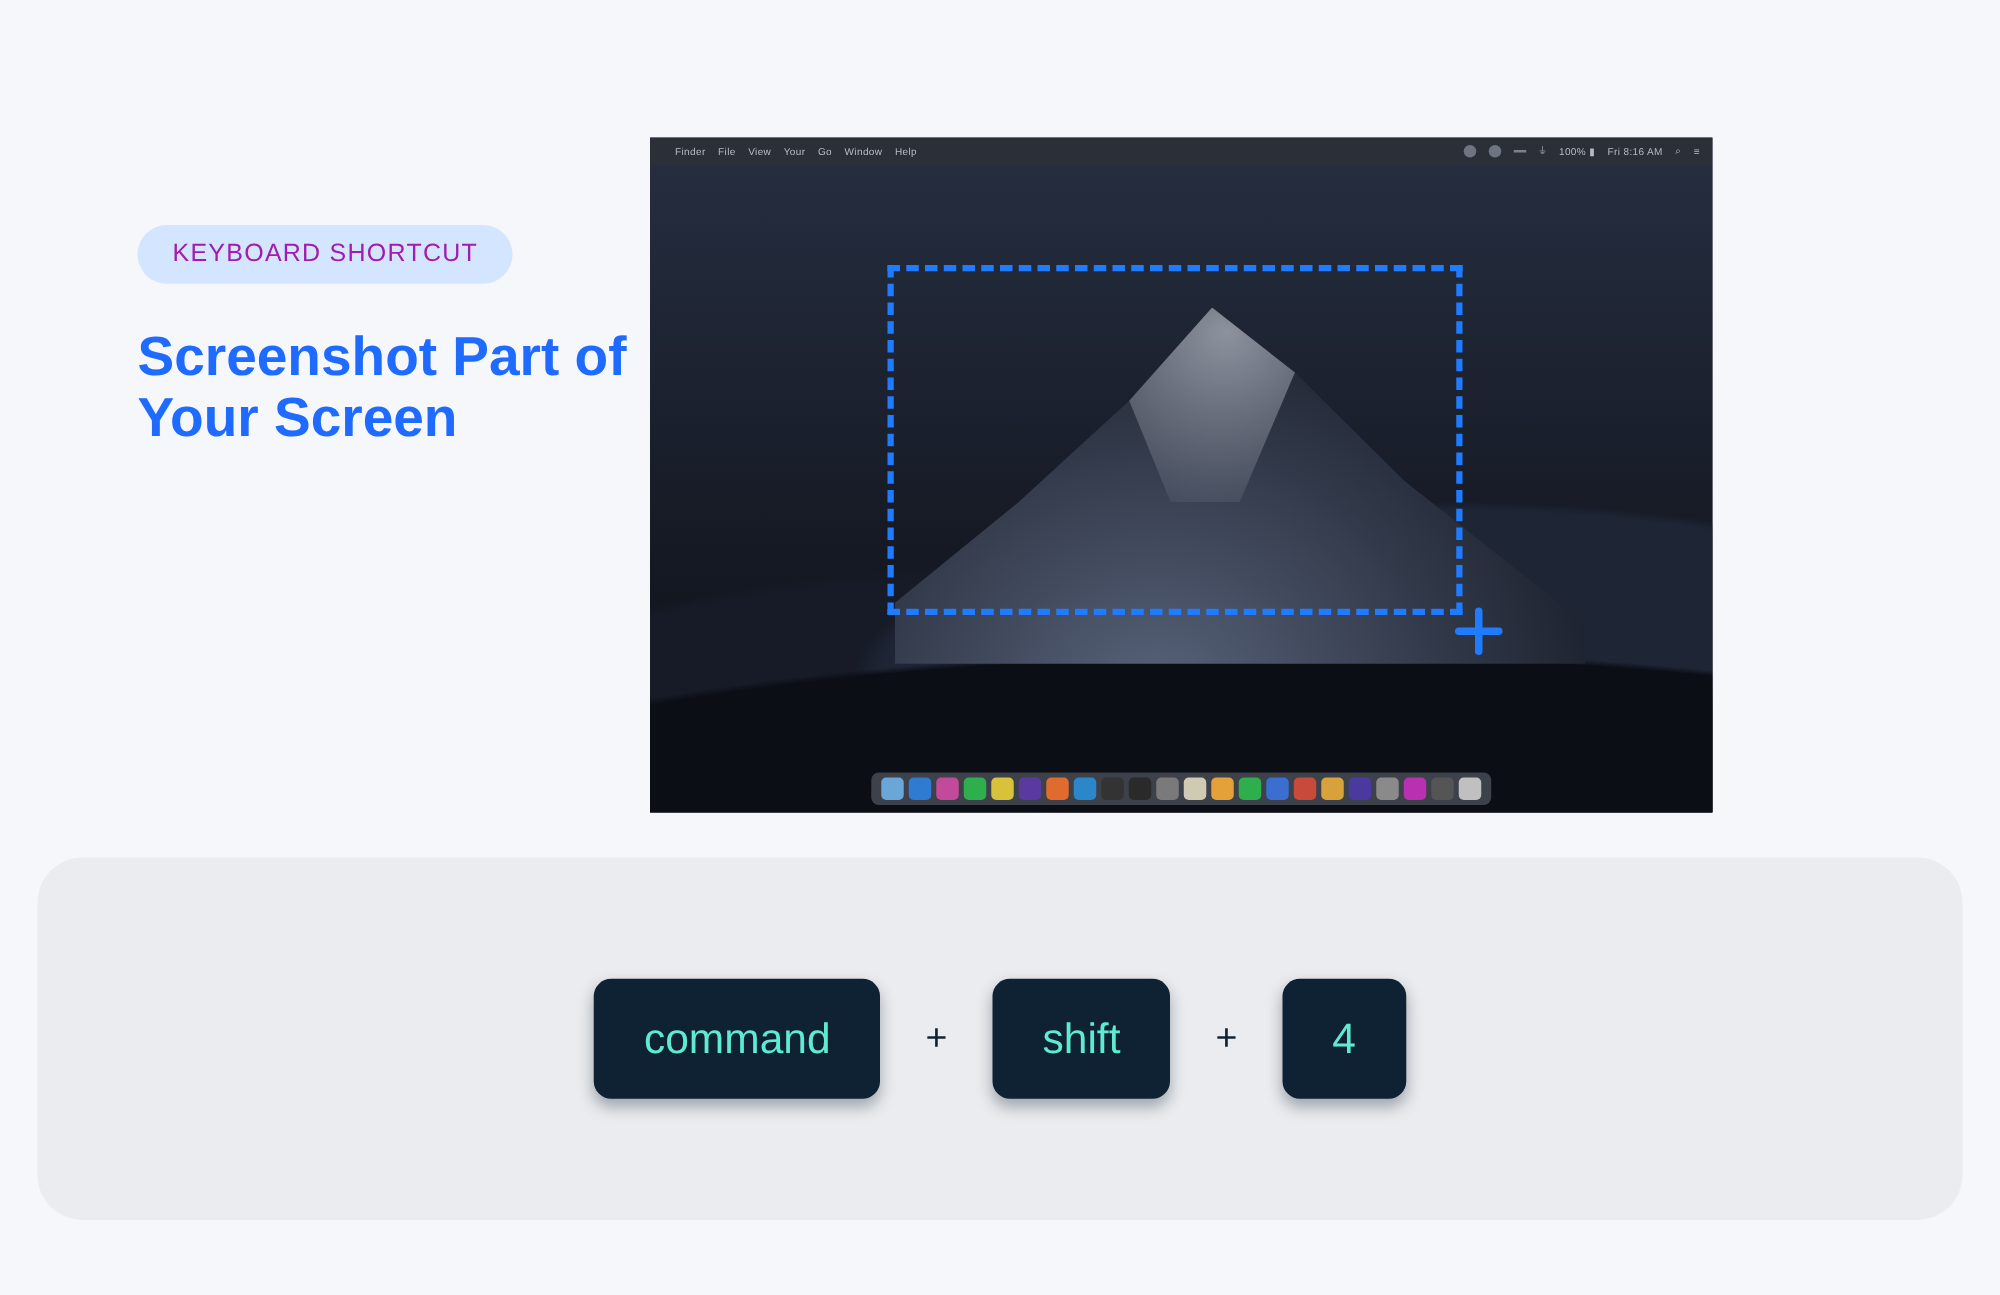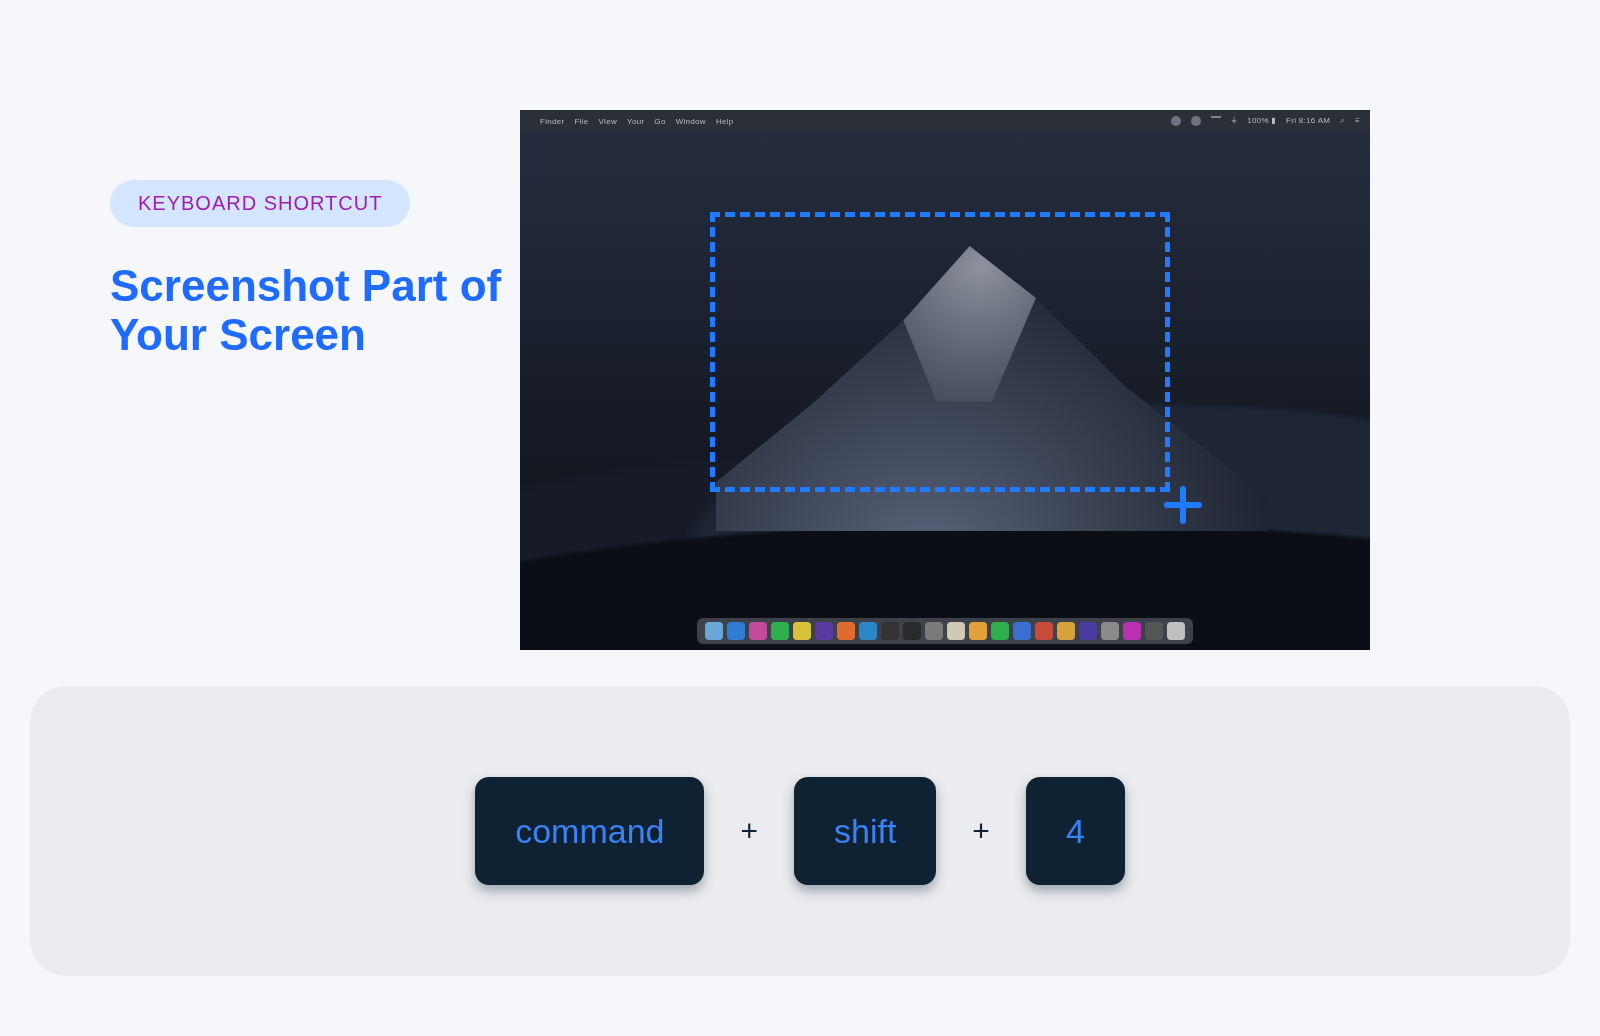--- a/index.html
+++ b/index.html
@@ -58,21 +58,21 @@
   }
   .mac-menubar {
     height: 22px;
     background: #2b2f38;
     display: flex;
     align-items: center;
     justify-content: space-between;
     padding: 0 10px;
     gap: 10px;
   }
-  .mb-left, .mb-right { display: flex; gap: 10px; }
+  .mb-left, .mb-right { display: flex; gap: 10px; align-items: center; }
   .mb-item {
     color: #b8bcc2;
     font-size: 8px;
     letter-spacing: .3px;
     white-space: nowrap;
   }
   .mb-apple { font-size: 10px; }
   .mb-dot {
     width: 10px; height: 10px; border-radius: 50%;
     background: #6e7480;
@@ -154,24 +154,24 @@
     background: #ebecef;
     border-radius: 36px;
     height: 290px;
     display: flex;
     align-items: center;
     justify-content: center;
     gap: 36px;
   }
   .key {
     background: #0f2233;
-    color: #3b82f6;
+    color: #5eead4;
     font-size: 34px;
     border-radius: 14px;
-    height: 108px;
+    height: 96px;
     min-width: 95px;
     padding: 0 40px;
     display: flex;
     align-items: center;
     justify-content: center;
     box-shadow: 0 6px 12px rgba(15,34,51,.35);
   }
   .plus {
     color: #0f2233;
     font-size: 30px;

